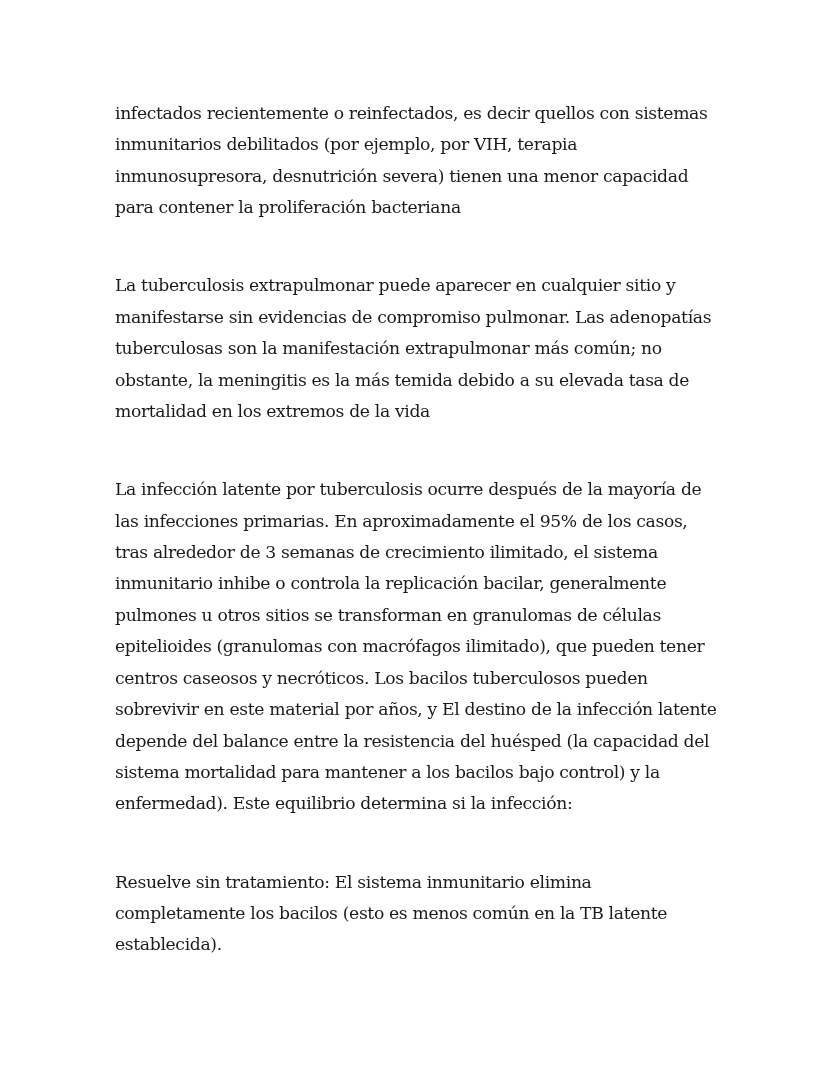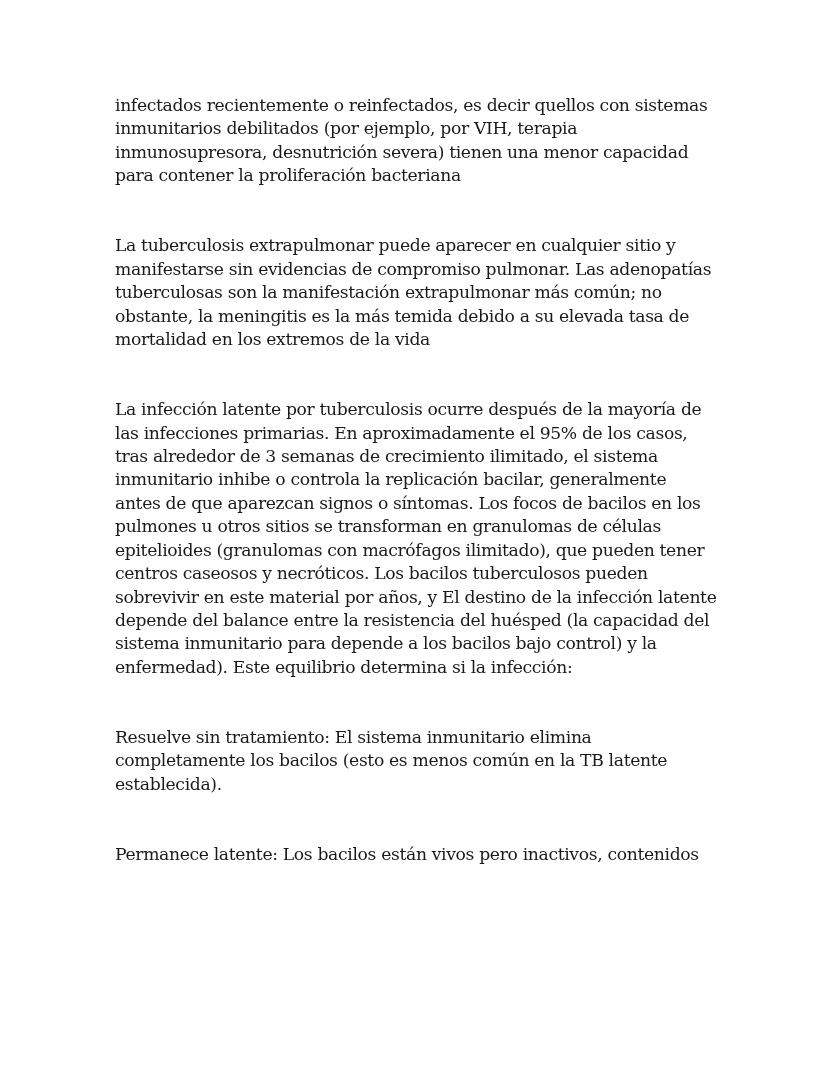--- a/index.html
+++ b/index.html
@@ -20,20 +20,21 @@
       width: 610px;
       font-family: "DejaVu Serif", "Liberation Serif", serif;
       font-size: 17.2px;
       line-height: 23.4px;
       color: #1a1a1a;
       letter-spacing: -0.35px;
     }
     .line {
       display: block;
       white-space: nowrap;
+      margin-top: 8px;
     }
     .para {
       margin: 0;
     }
     .gap {
       height: 46.8px;
     }
   </style>
 </head>
 <body>
@@ -57,37 +58,35 @@
     <span class="line">mortalidad en los extremos de la vida</span>
   </p>
 
   <div class="gap"></div>
 
   <p class="para">
     <span class="line">La infección latente por tuberculosis ocurre después de la mayoría de</span>
     <span class="line">las infecciones primarias. En aproximadamente el 95% de los casos,</span>
     <span class="line">tras alrededor de 3 semanas de crecimiento ilimitado, el sistema</span>
     <span class="line">inmunitario inhibe o controla la replicación bacilar, generalmente</span>
-    <span class="line">antes de que aparezcan signos o síntomas. Los focos de bacilos en los</span>
     <span class="line">pulmones u otros sitios se transforman en granulomas de células</span>
     <span class="line">epitelioides (granulomas con macrófagos ilimitado), que pueden tener</span>
     <span class="line">centros caseosos y necróticos. Los bacilos tuberculosos pueden</span>
     <span class="line">sobrevivir en este material por años, y El destino de la infección latente</span>
     <span class="line">depende del balance entre la resistencia del huésped (la capacidad del</span>
-    <span class="line">sistema inmunitario para depende a los bacilos bajo control) y la</span>
+    <span class="line">sistema mortalidad para mantener a los bacilos bajo control) y la</span>
     <span class="line">enfermedad). Este equilibrio determina si la infección:</span>
   </p>
 
   <div class="gap"></div>
 
   <p class="para">
     <span class="line">Resuelve sin tratamiento: El sistema inmunitario elimina</span>
     <span class="line">completamente los bacilos (esto es menos común en la TB latente</span>
     <span class="line">establecida).</span>
   </p>
 
   <div class="gap"></div>
 
   <p class="para">
-    <span class="line">Permanece latente: Los bacilos están vivos pero inactivos, contenidos</span>
   </p>
 
 </div>
 
 </body></html>

